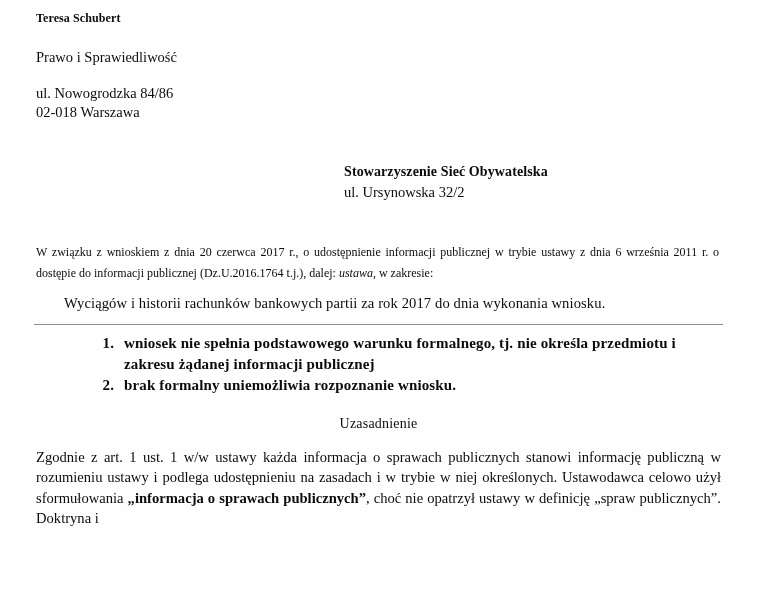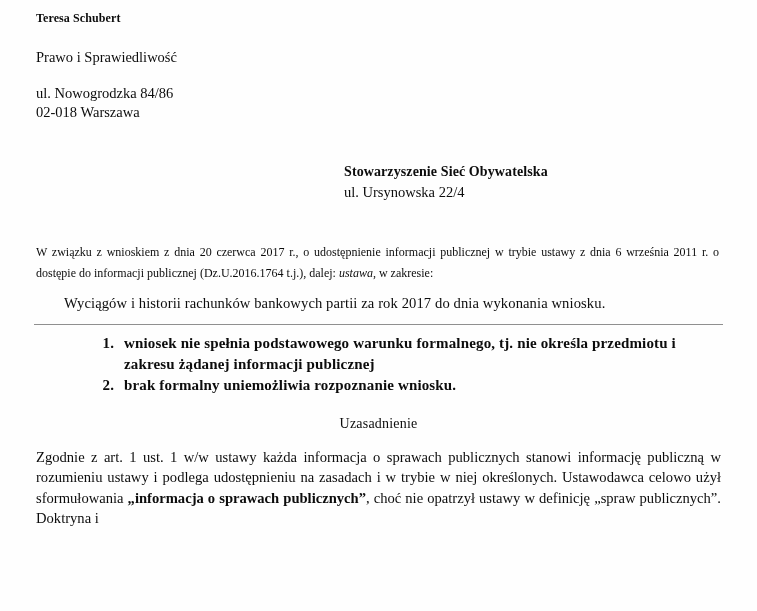--- a/index.html
+++ b/index.html
@@ -122,21 +122,21 @@
 
   <div class="block-gap-2"></div>
 
   <div class="sender-address">
     <div>ul. Nowogrodzka 84/86</div>
     <div>02-018 Warszawa</div>
   </div>
 
   <div class="recipient">
     <div class="r1">Stowarzyszenie Sieć Obywatelska</div>
-    <div>ul. Ursynowska 22/4</div>
+    <div>ul. Ursynowska 32/2</div>
   </div>
 
   <p class="body-para"><span>W związku z wnioskiem z dnia 20 czerwca 2017 r., o udostępnienie informacji publicznej w trybie ustawy z dnia 6 września 2011 r. o dostępie do informacji publicznej (Dz.U.2016.1764 t.j.), dalej: </span><span class="ital">ustawa</span><span>, w zakresie:</span></p>
 
   <div class="scope-line">Wyciągów i historii rachunków bankowych partii za rok 2017 do dnia wykonania wniosku.</div>
 
   <hr class="rule">
 
 
   <ol class="findings">

